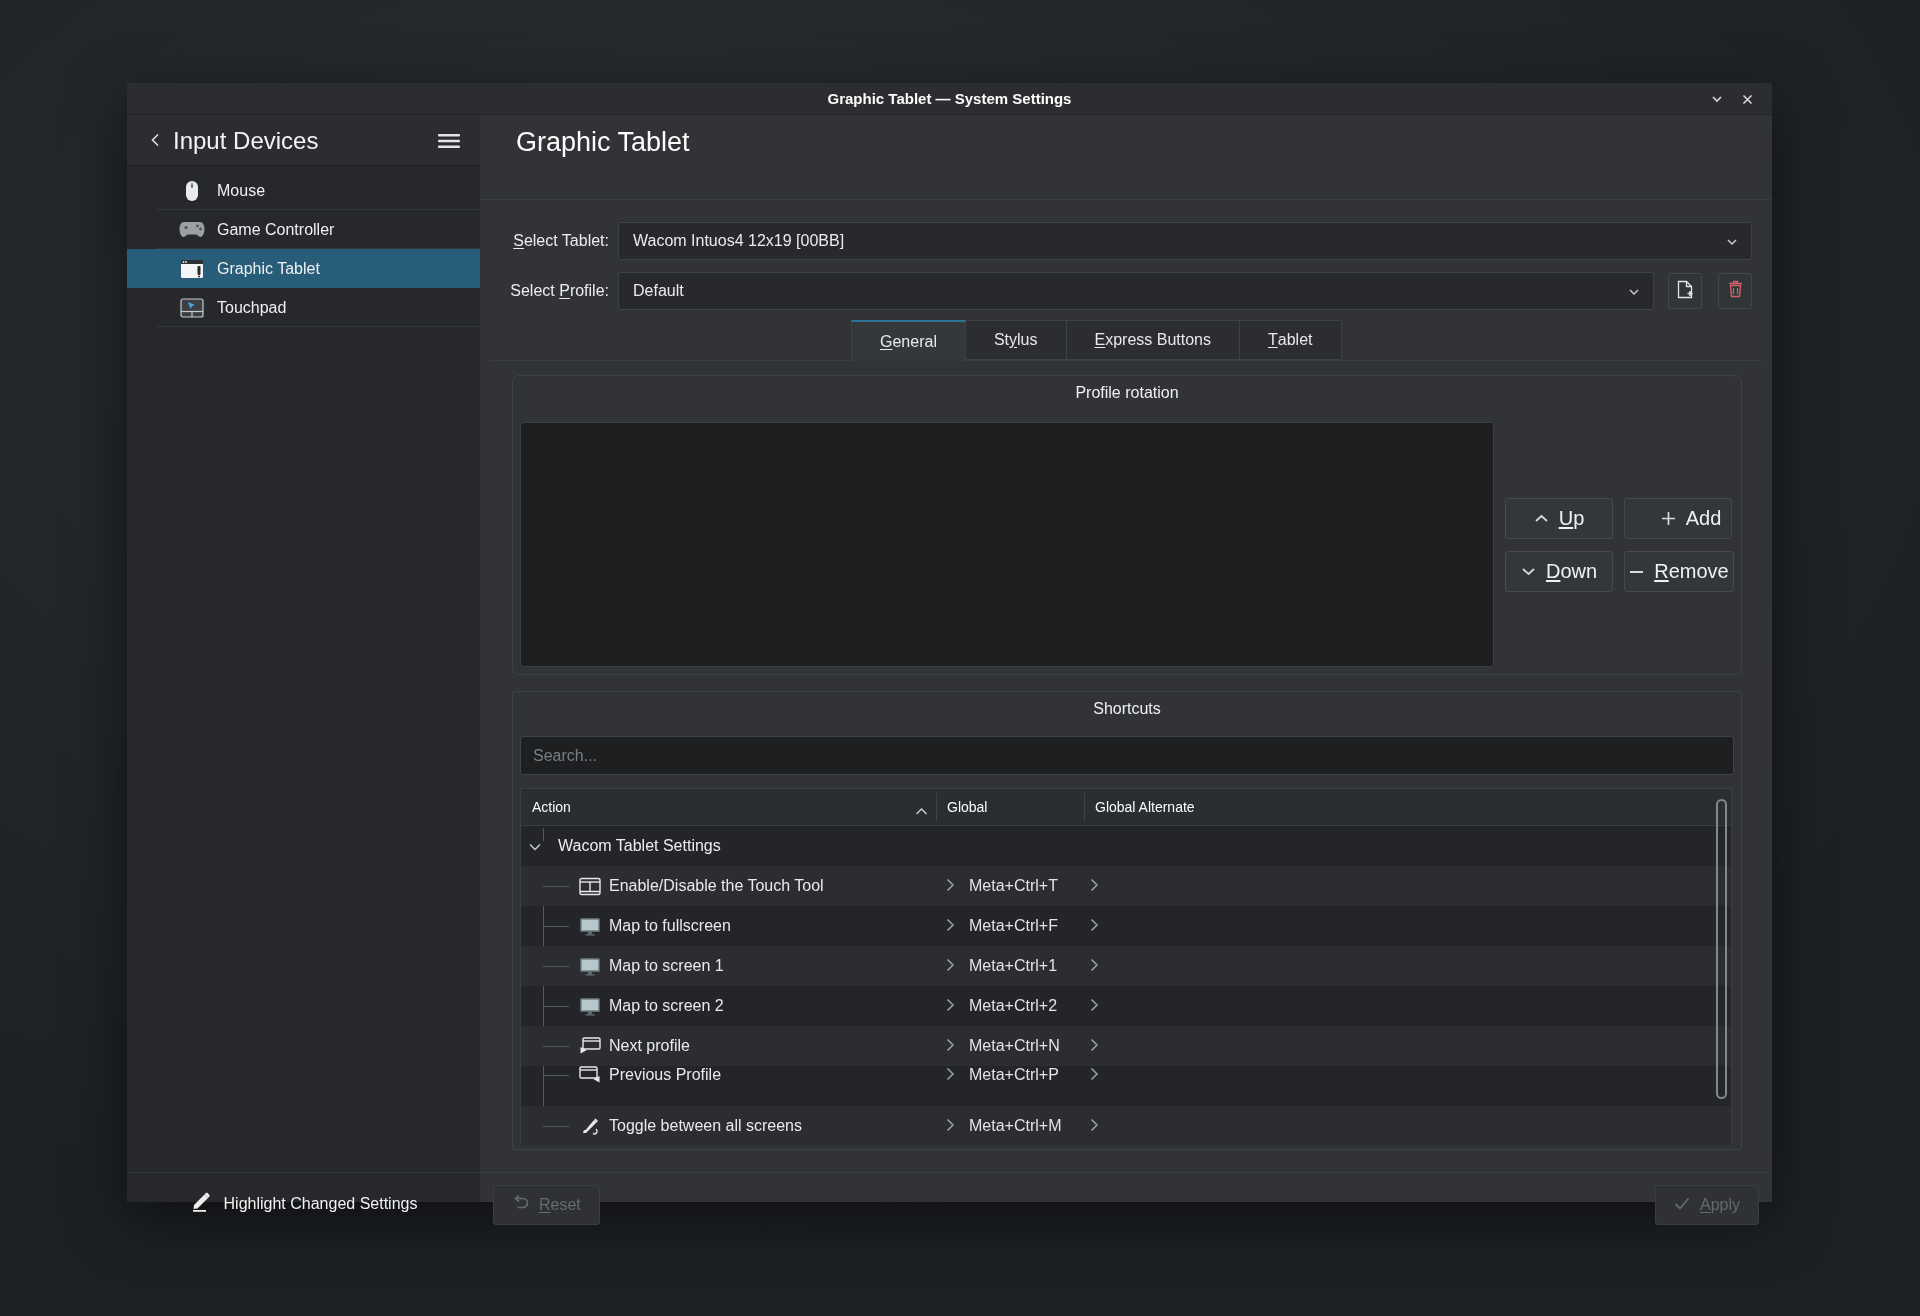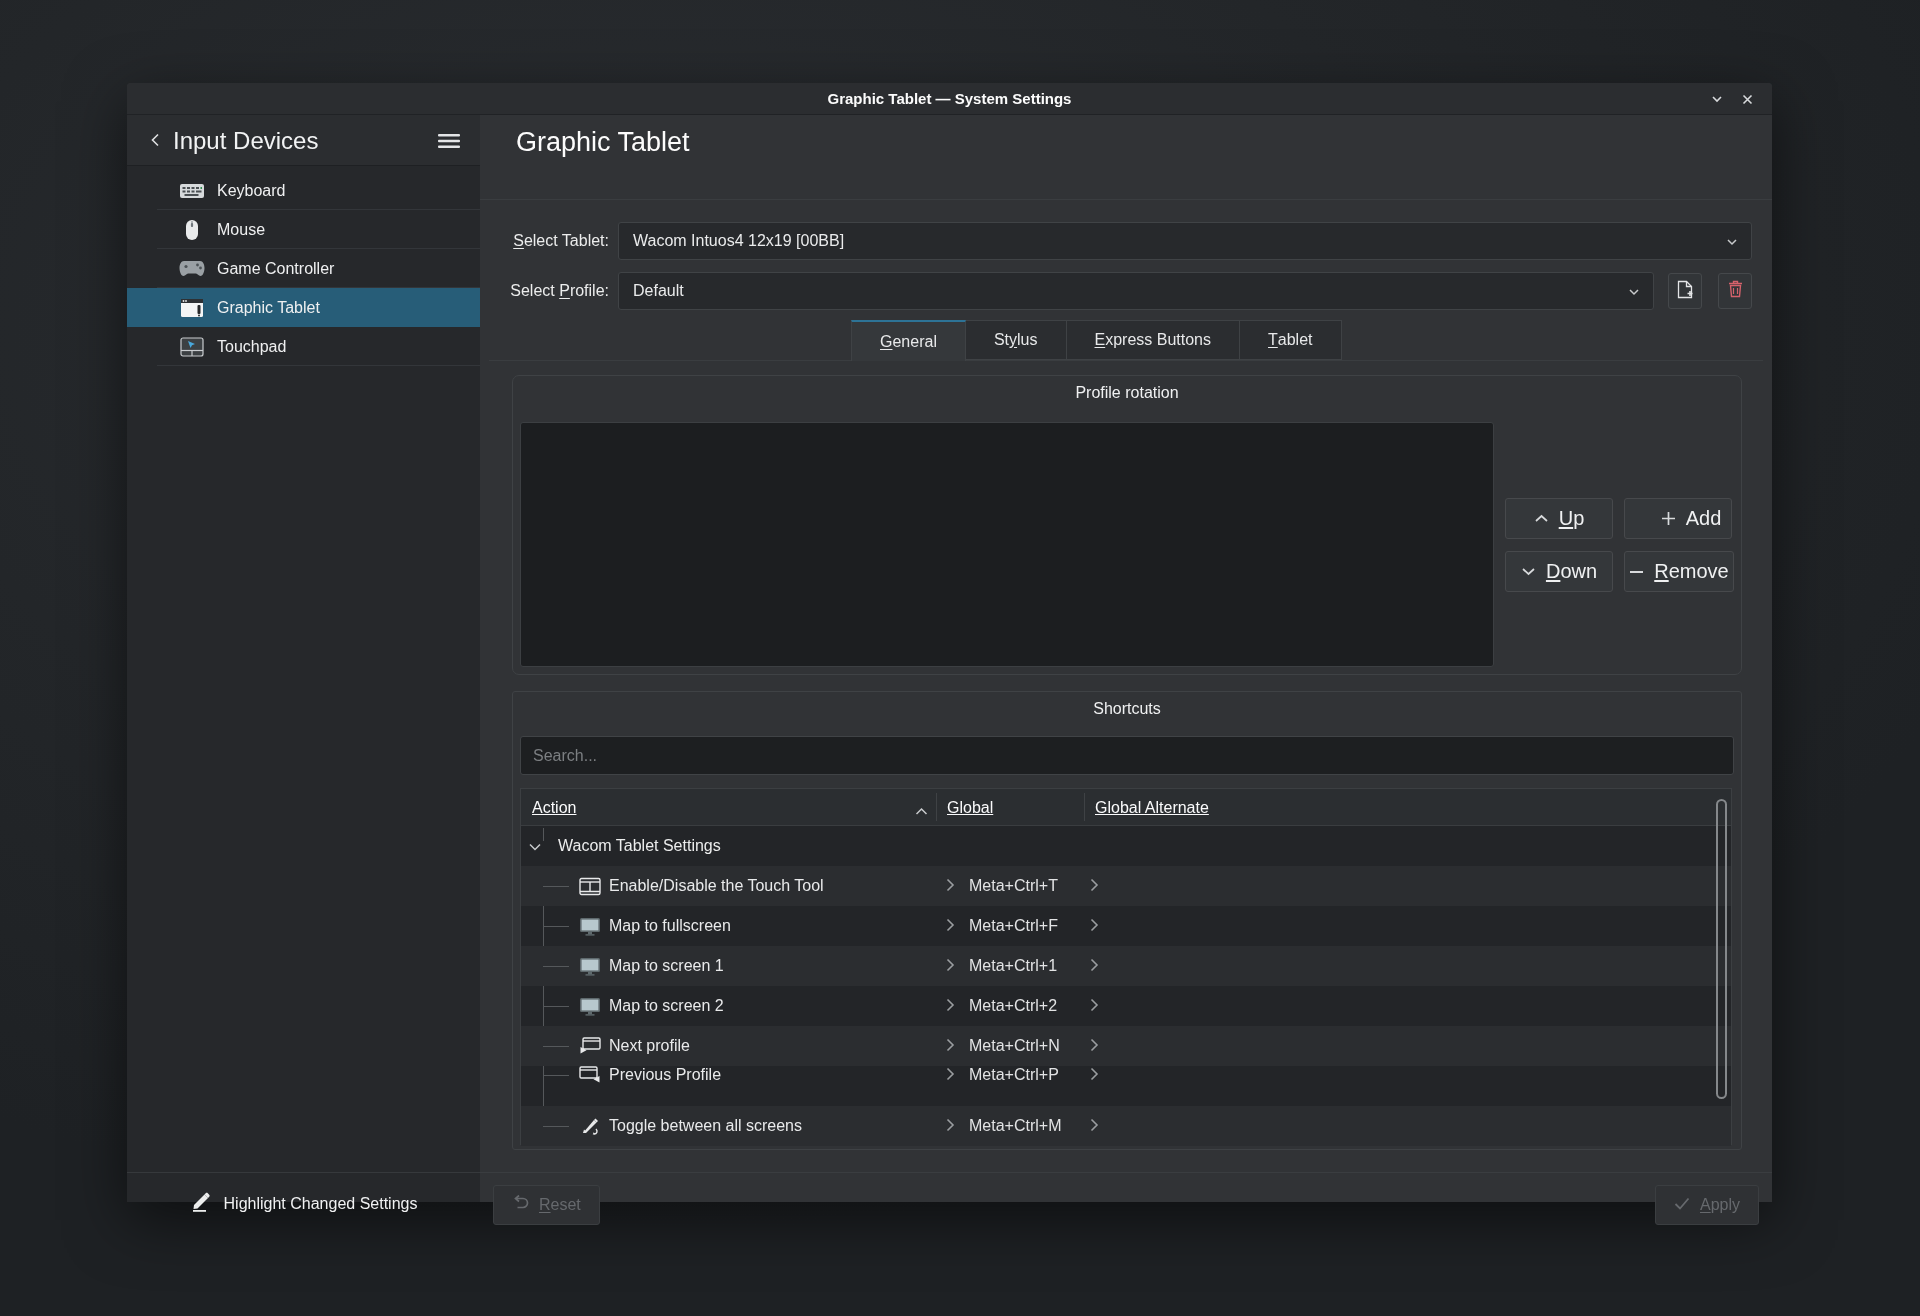--- a/index.html
+++ b/index.html
@@ -66,21 +66,21 @@
     color:#f0f1f2;font-size:20px;display:flex;align-items:center;justify-content:center;gap:10px;cursor:pointer;}
   .pbtn .glyph{display:flex;align-items:center;}
 
   .search{position:absolute;left:7px;top:44px;width:1214px;height:39px;background:#1d1f21;border:1px solid #404346;
     border-radius:3px;color:#e8e9ea;font-size:16px;padding:0 12px;outline:none;}
   .search::placeholder{color:#7c7f82;}
 
   
   .table{position:absolute;left:7px;top:96px;width:1212px;height:357px;border:1px solid #3c3f42;background:#232528;}
   .thead{position:absolute;left:0;top:0;width:100%;height:37px;background:#2b2e31;border-bottom:1px solid #3a3d40;}
-  .thead .htext{position:absolute;top:0;height:37px;line-height:37px;color:#fbfbfc;font-size:16px;text-decoration:underline;}
+  .thead .htext{position:absolute;top:0;height:37px;line-height:37px;color:#fbfbfc;font-size:14px;}
   .vdiv{position:absolute;top:4px;bottom:4px;width:1px;background:#3f4245;}
   .srow{position:absolute;left:0;width:100%;height:40px;}
   .srow.light{background:#2b2d30;}
   .srow .rlabel{position:absolute;left:88px;top:0;height:40px;line-height:40px;color:#e9eaeb;font-size:16px;}
   .srow .ricon{position:absolute;left:57px;top:9px;width:24px;height:22px;display:flex;align-items:center;justify-content:center;}
   .srow .gchev{position:absolute;left:424px;top:12px;}
   .srow .gtext{position:absolute;left:448px;top:0;height:40px;line-height:40px;color:#e2e3e4;font-size:16px;}
   .srow .achev{position:absolute;left:568px;top:12px;}
   .srow .tick{position:absolute;left:22px;top:20px;width:26px;height:1px;background:#55585b;}
   .prow{position:absolute;left:0;width:100%;height:40px;}
@@ -127,43 +127,20 @@
         <svg width="22" height="16" viewBox="0 0 22 16" fill="#e4e5e7">
             <rect x="0" y="1" width="22" height="2.6" rx="1"></rect>
             <rect x="0" y="6.7" width="22" height="2.6" rx="1"></rect>
             <rect x="0" y="12.4" width="22" height="2.6" rx="1"></rect>
           </svg>
       </div>
     </div>
     <div class="sb-items">
       <div class="sb-item">
         <span class="icn">
-          <svg width="26" height="18" viewBox="0 0 26 18">
-              <rect x="1" y="2" width="24" height="14" rx="2" fill="#d7dadc"></rect>
-              <g fill="#4a4f53">
-                <rect x="3.5" y="5" width="3" height="2"></rect>
-                <rect x="8" y="5" width="3" height="2"></rect>
-                <rect x="12.5" y="5" width="3" height="2"></rect>
-                <rect x="17" y="5" width="3" height="2"></rect>
-                <rect x="3.5" y="8.5" width="3" height="2"></rect>
-                <rect x="8" y="8.5" width="3" height="2"></rect>
-                <rect x="12.5" y="8.5" width="3" height="2"></rect>
-                <rect x="17" y="8.5" width="5.5" height="2"></rect>
-                <rect x="5.5" y="12" width="14" height="2"></rect>
-              </g>
-              <g fill="#2f8f4e">
-                <rect x="21.5" y="5" width="1.5" height="2"></rect>
-              </g>
-            </svg>
-        </span>
-        <span class="lbl">Keyboard</span>
-        <span class="sep"></span>
-      </div>
-      <div class="sb-item">
-        <span class="icn">
           <svg width="14" height="22" viewBox="0 0 14 22">
               <rect x="1" y="1" width="12" height="20" rx="6" fill="#e9ebec"></rect>
               <line x1="7" y1="2" x2="7" y2="8" stroke="#9aa0a4" stroke-width="1.4"></line>
               <rect x="5.9" y="4" width="2.2" height="4" rx="1.1" fill="#6f767b"></rect>
             </svg>
         </span>
         <span class="lbl">Mouse</span>
         <span class="sep"></span>
       </div>
       <div class="sb-item">

